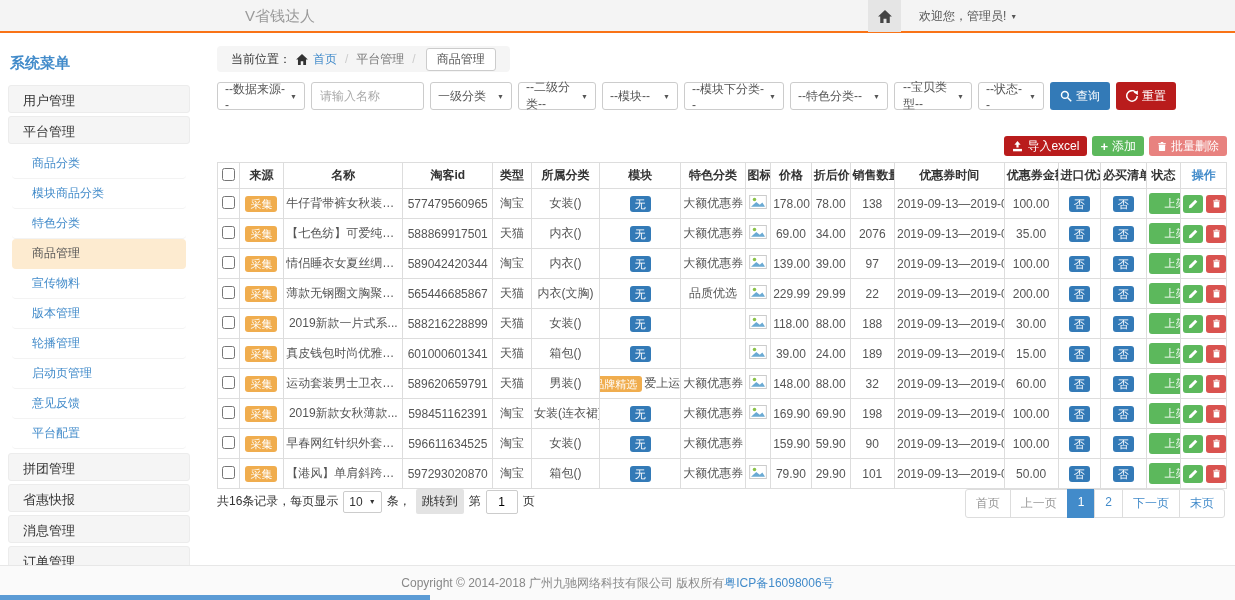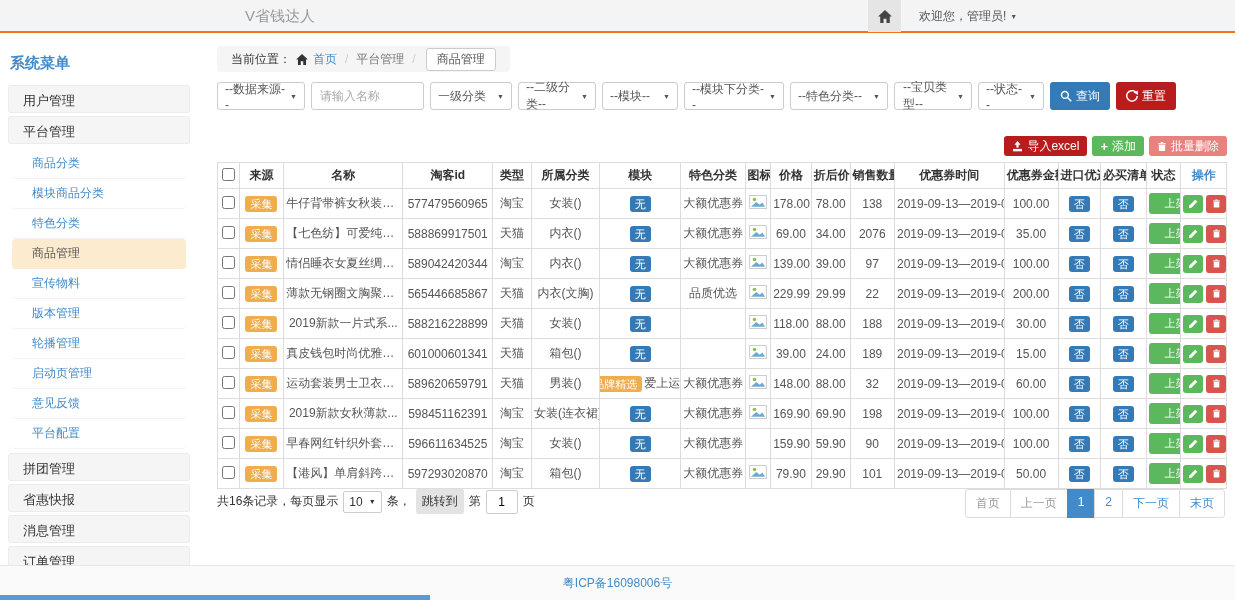--- a/index.html
+++ b/index.html
@@ -717,15 +717,16 @@
           <span class="pg active">1</span>
           <span class="pg">2</span>
           <span class="pg">下一页</span>
           <span class="pg">末页</span>
         </div>
     </div>
   </main>
 </div>
 
 <div class="footer">
+  <span>Copyright © 2014-2018 广州九驰网络科技有限公司 版权所有</span>
   <a>粤ICP备16098006号</a>
 </div>
 <div class="hthumb"></div>
 
 </body></html>

